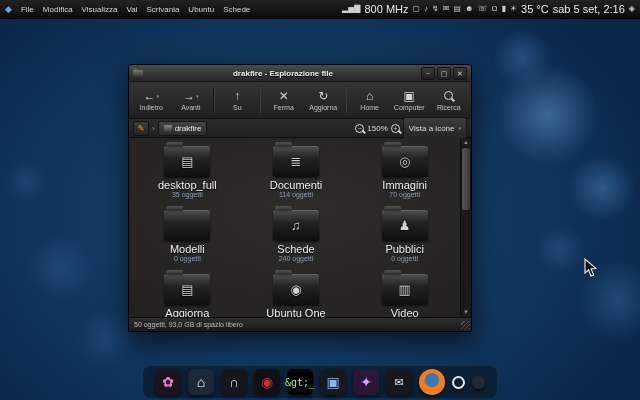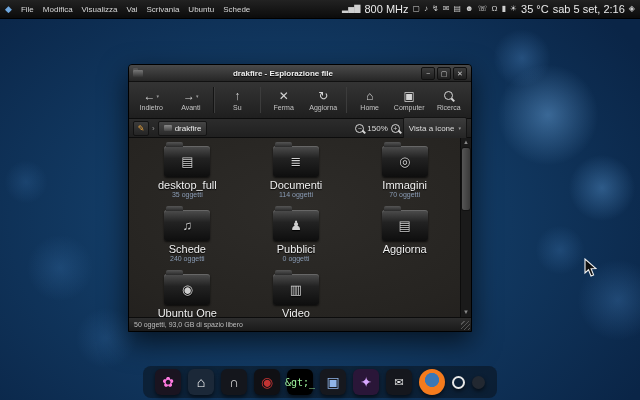--- a/index.html
+++ b/index.html
@@ -258,20 +258,27 @@
         </div>
         <div class="cell">
           <div class="folder">
               <span class="emblem">◎</span>
             </div>
           <div class="fname">Immagini</div>
           <div class="fcount">70 oggetti</div>
         </div>
         <div class="cell">
           <div class="folder">
+              <span class="emblem"></span>
+            </div>
+          <div class="fname">Modelli</div>
+          <div class="fcount">0 oggetti</div>
+        </div>
+        <div class="cell">
+          <div class="folder">
               <span class="emblem">♫</span>
             </div>
           <div class="fname">Schede</div>
           <div class="fcount">240 oggetti</div>
         </div>
         <div class="cell">
           <div class="folder">
               <span class="emblem">♟</span>
             </div>
           <div class="fname">Pubblici</div>

